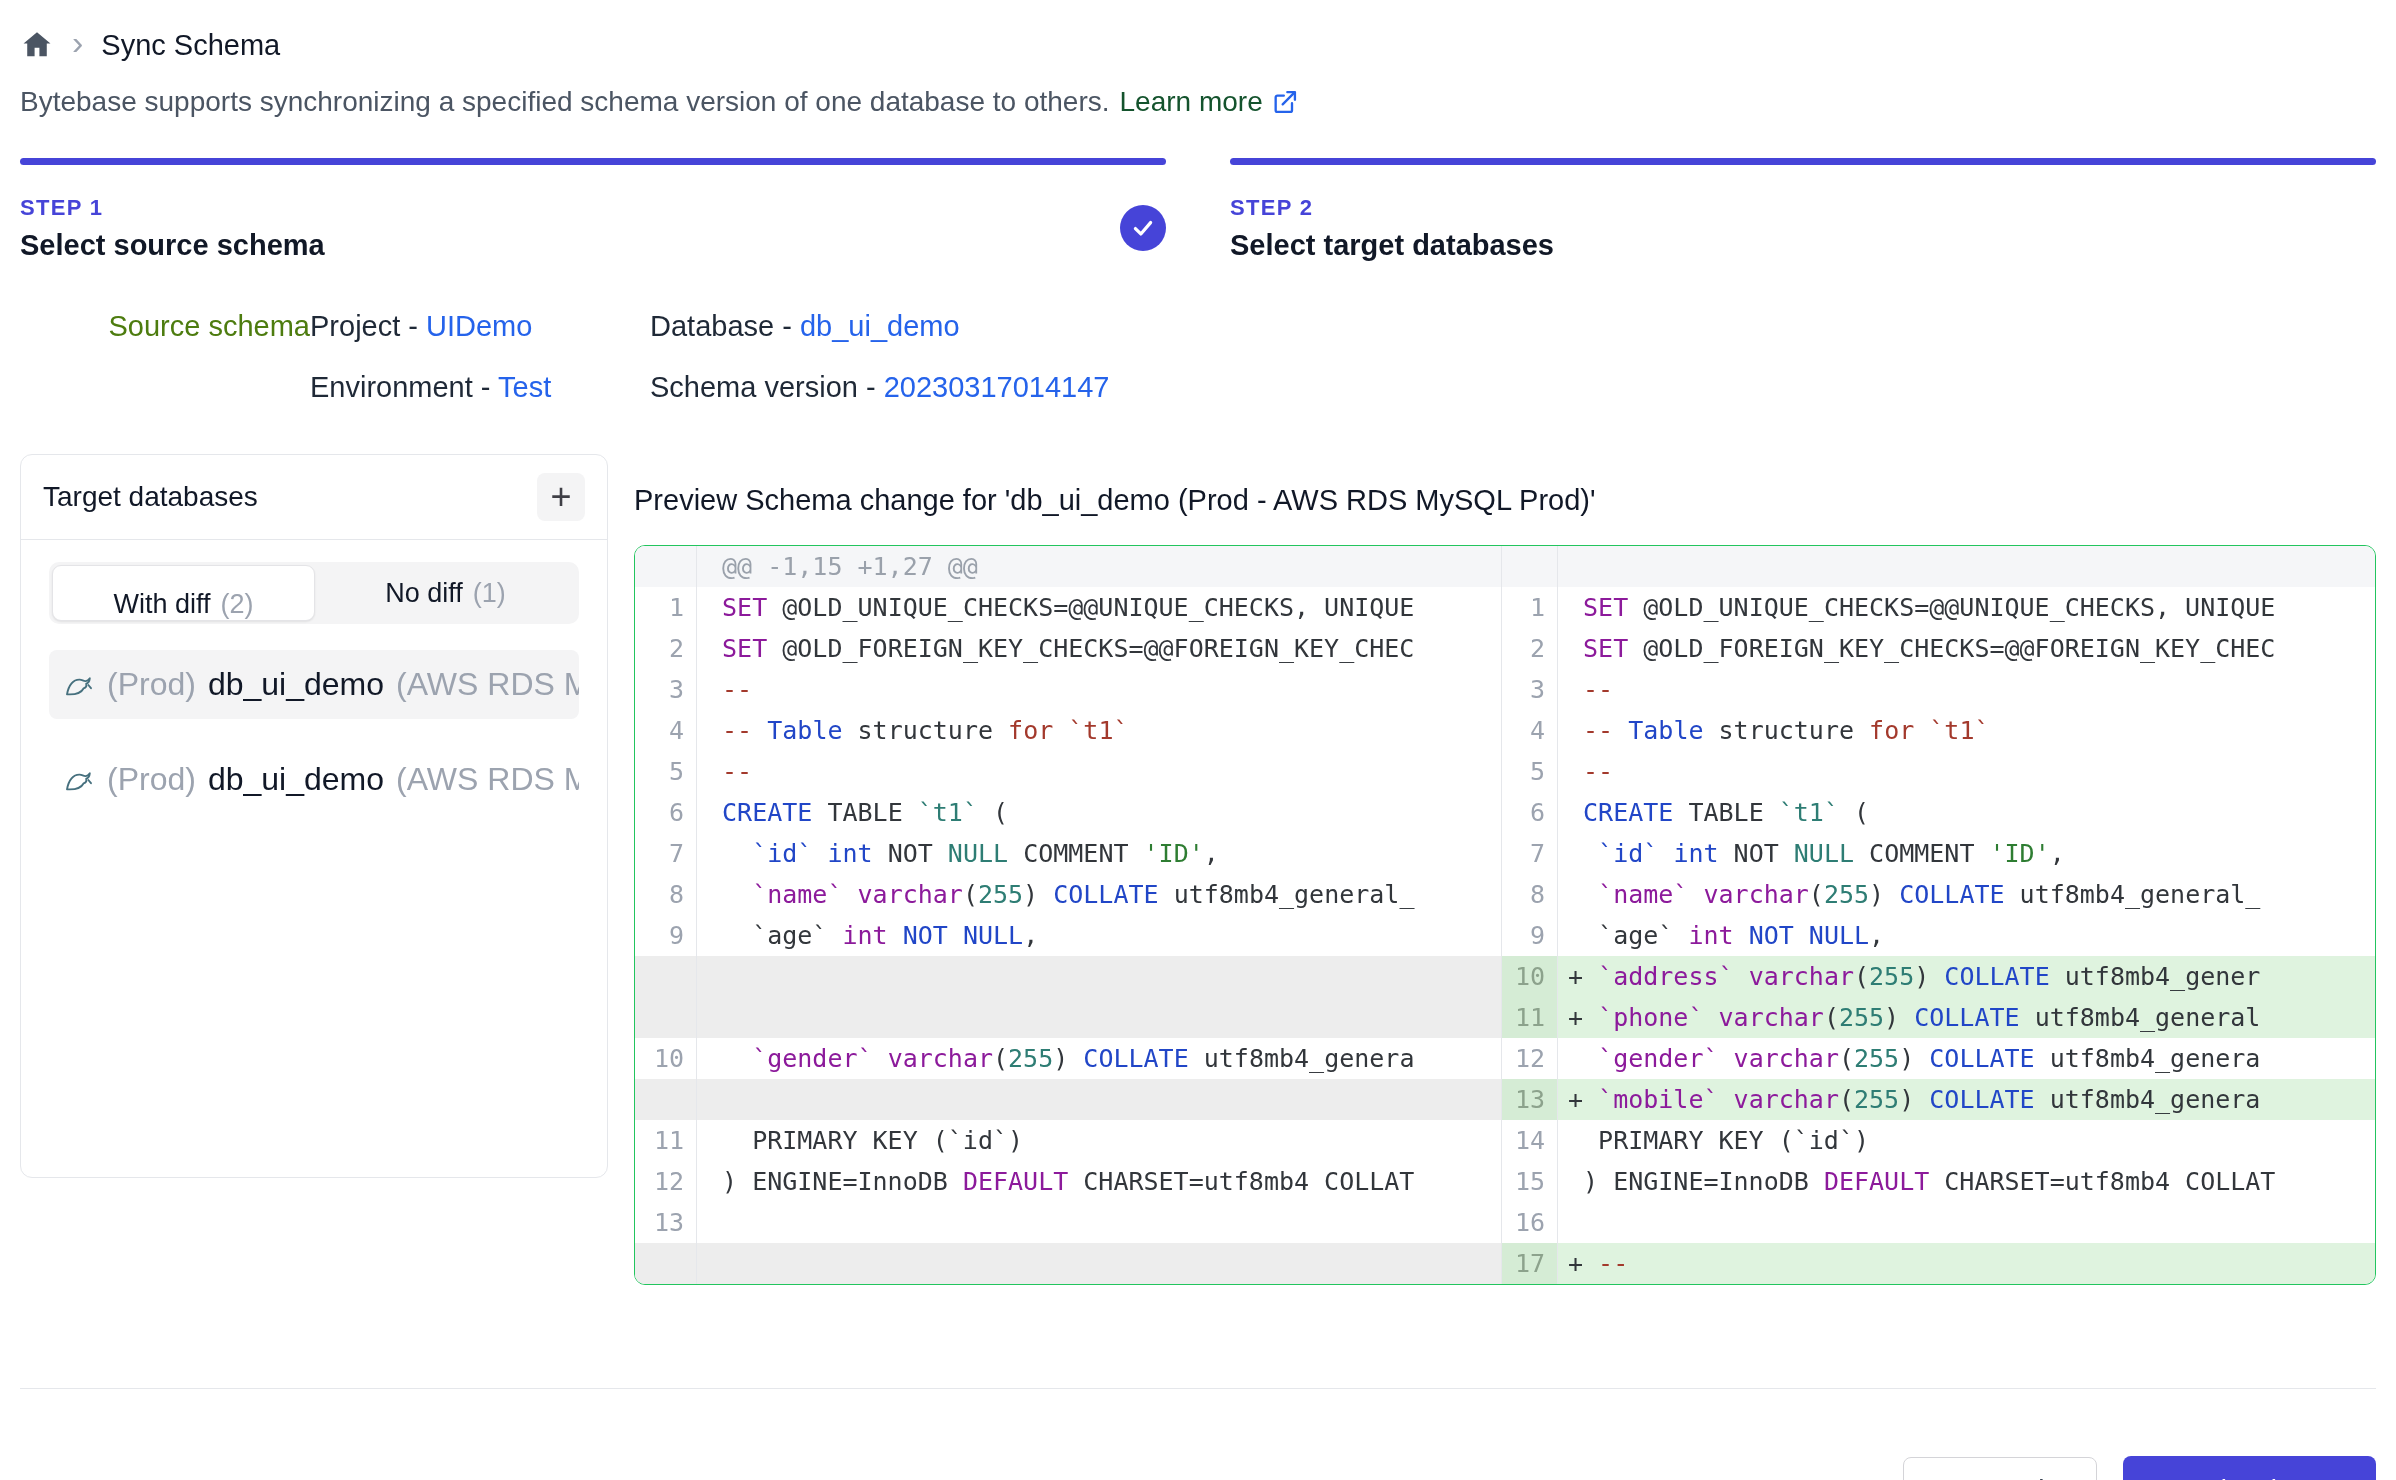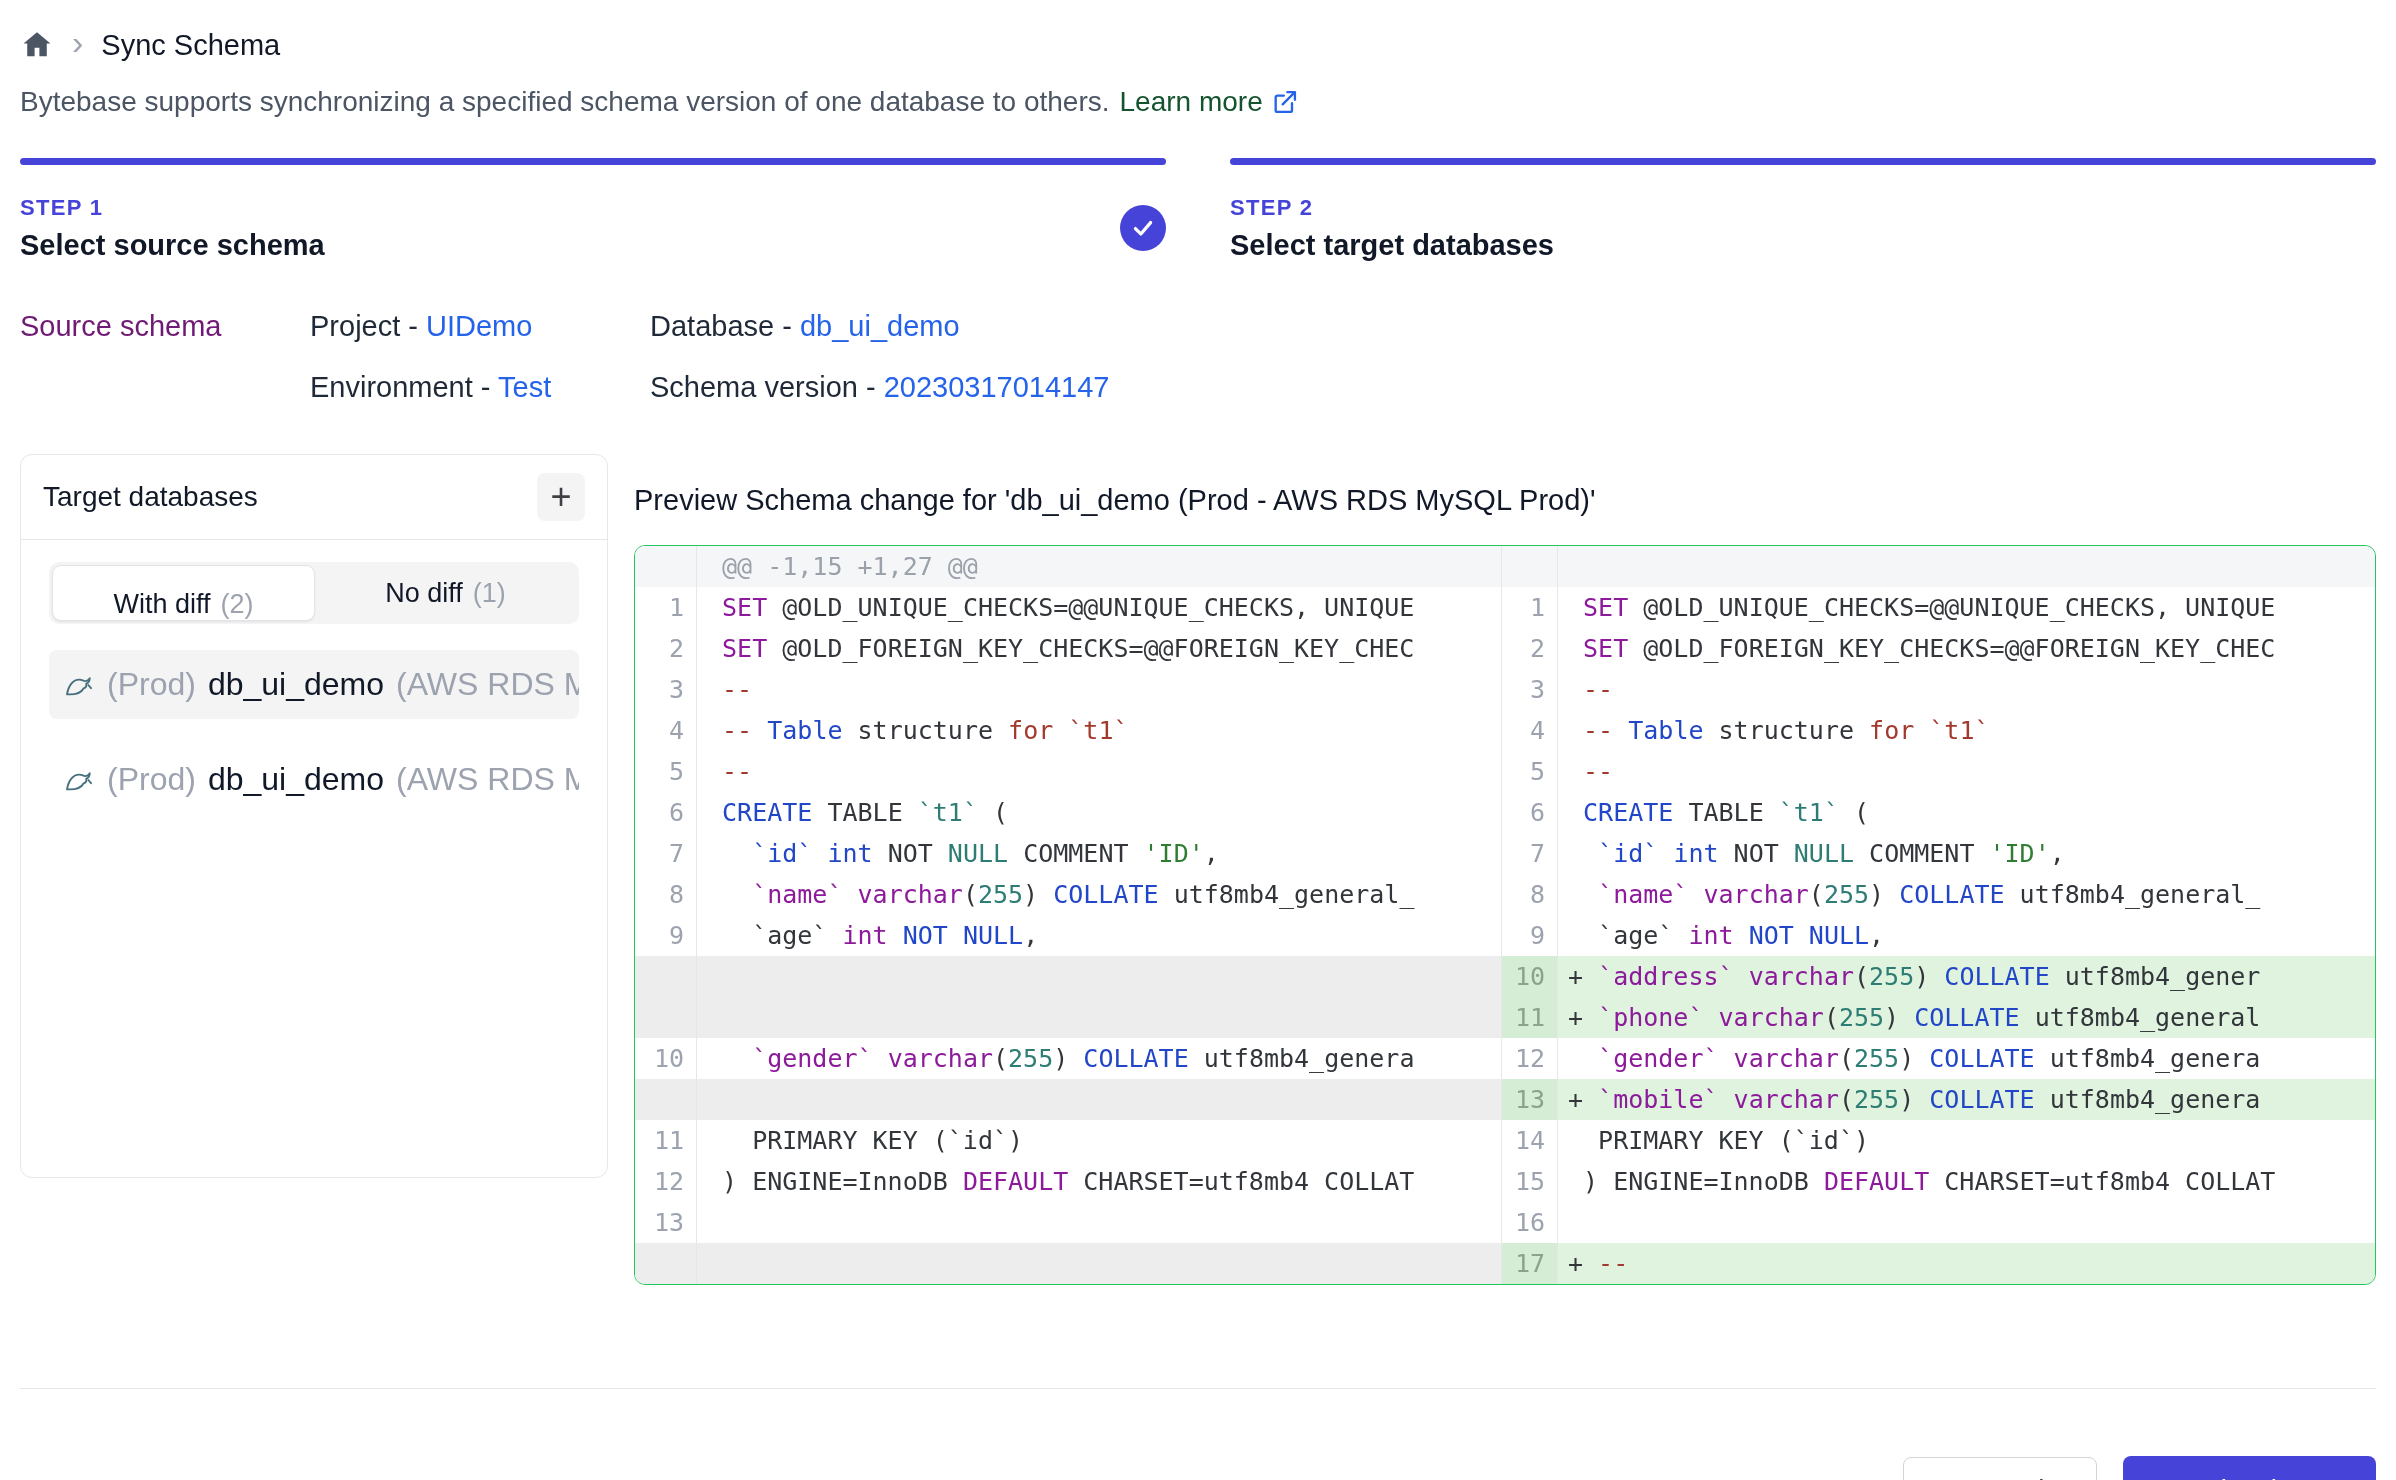--- a/index.html
+++ b/index.html
@@ -17,21 +17,21 @@
   .steps { display:flex; gap:64px; margin-top:40px; }
   .step { flex:1; }
   .bar { height:7px; border-radius:4px; background:#4644d8; }
   .step-head { position:relative; margin-top:30px; }
   .step-label { font-size:22px; font-weight:700; letter-spacing:.06em; color:#4644d8; }
   .step-title { font-size:29px; font-weight:600; color:#111827; margin-top:8px; }
   .check-circle { position:absolute; right:0; top:10px; width:46px; height:46px; border-radius:50%; background:#4644d8; display:flex; align-items:center; justify-content:center; }
 
   
   .source { margin-top:48px; display:grid; grid-template-columns:290px 340px auto; grid-row-gap:28px; font-size:29px; }
-  .source .lbl { color:#701a75; }
+  .source .lbl { color:#4d7c0f;text-align:right; }
   .source a { color:#2563eb; text-decoration:none; cursor:pointer; }
 
   
   .main { display:flex; gap:26px; margin-top:50px; }
   .card { border:1px solid #e5e7eb; border-radius:12px; }
 
   
   .target { width:588px; height:724px; overflow:hidden; background:#fff; }
   .target-head { display:flex; align-items:center; justify-content:space-between; padding:18px 22px; border-bottom:1px solid #e5e7eb; }
   .target-head .t { font-size:28px; color:#111827; }

